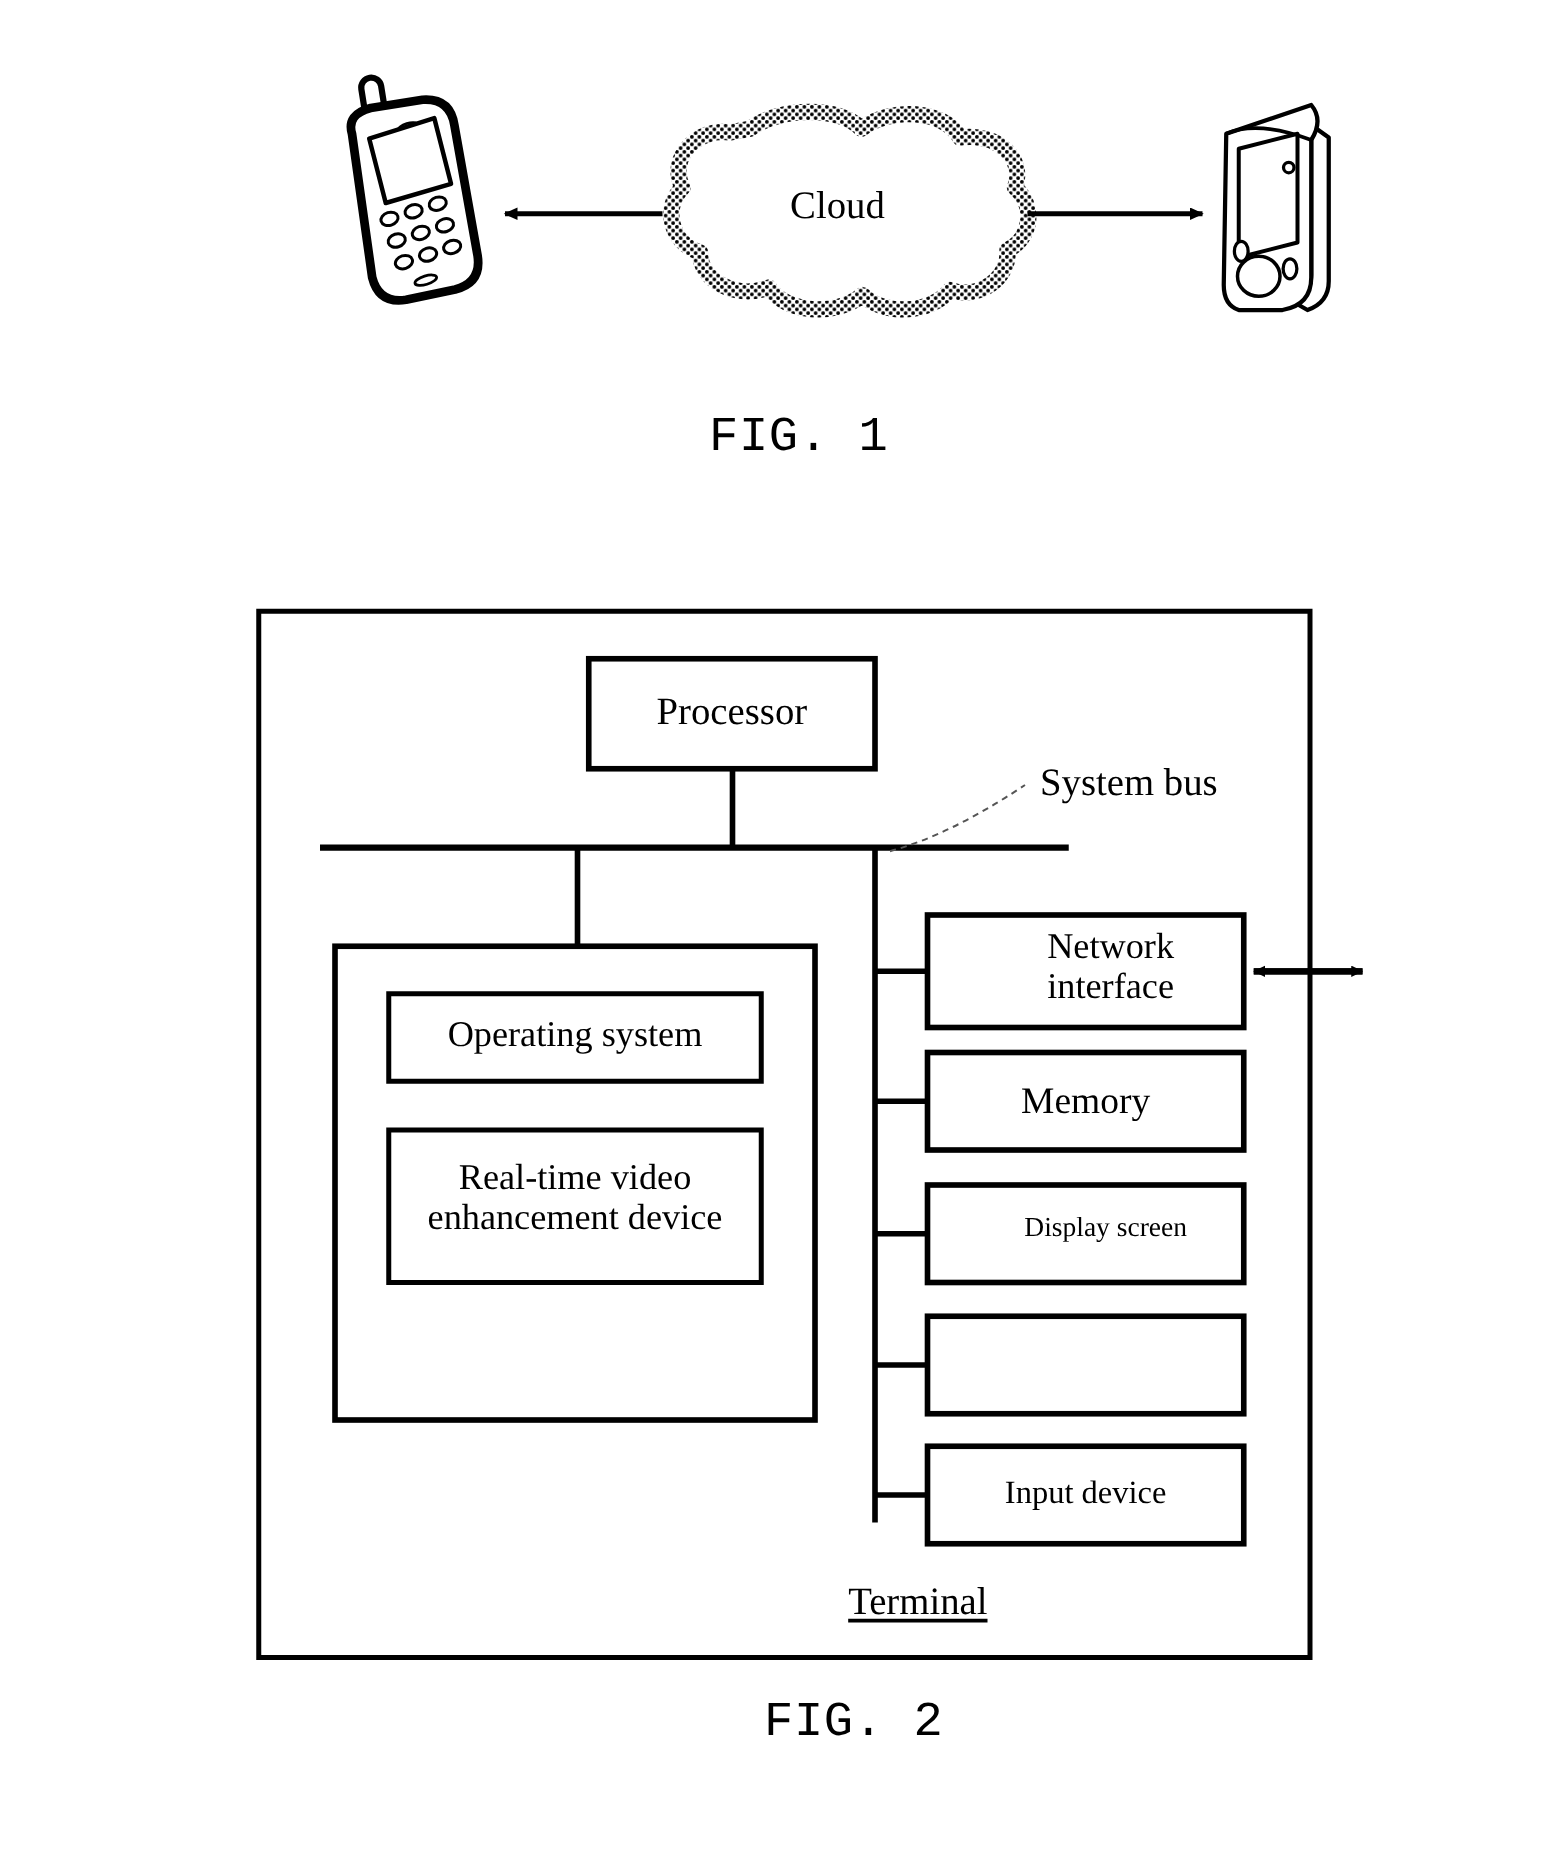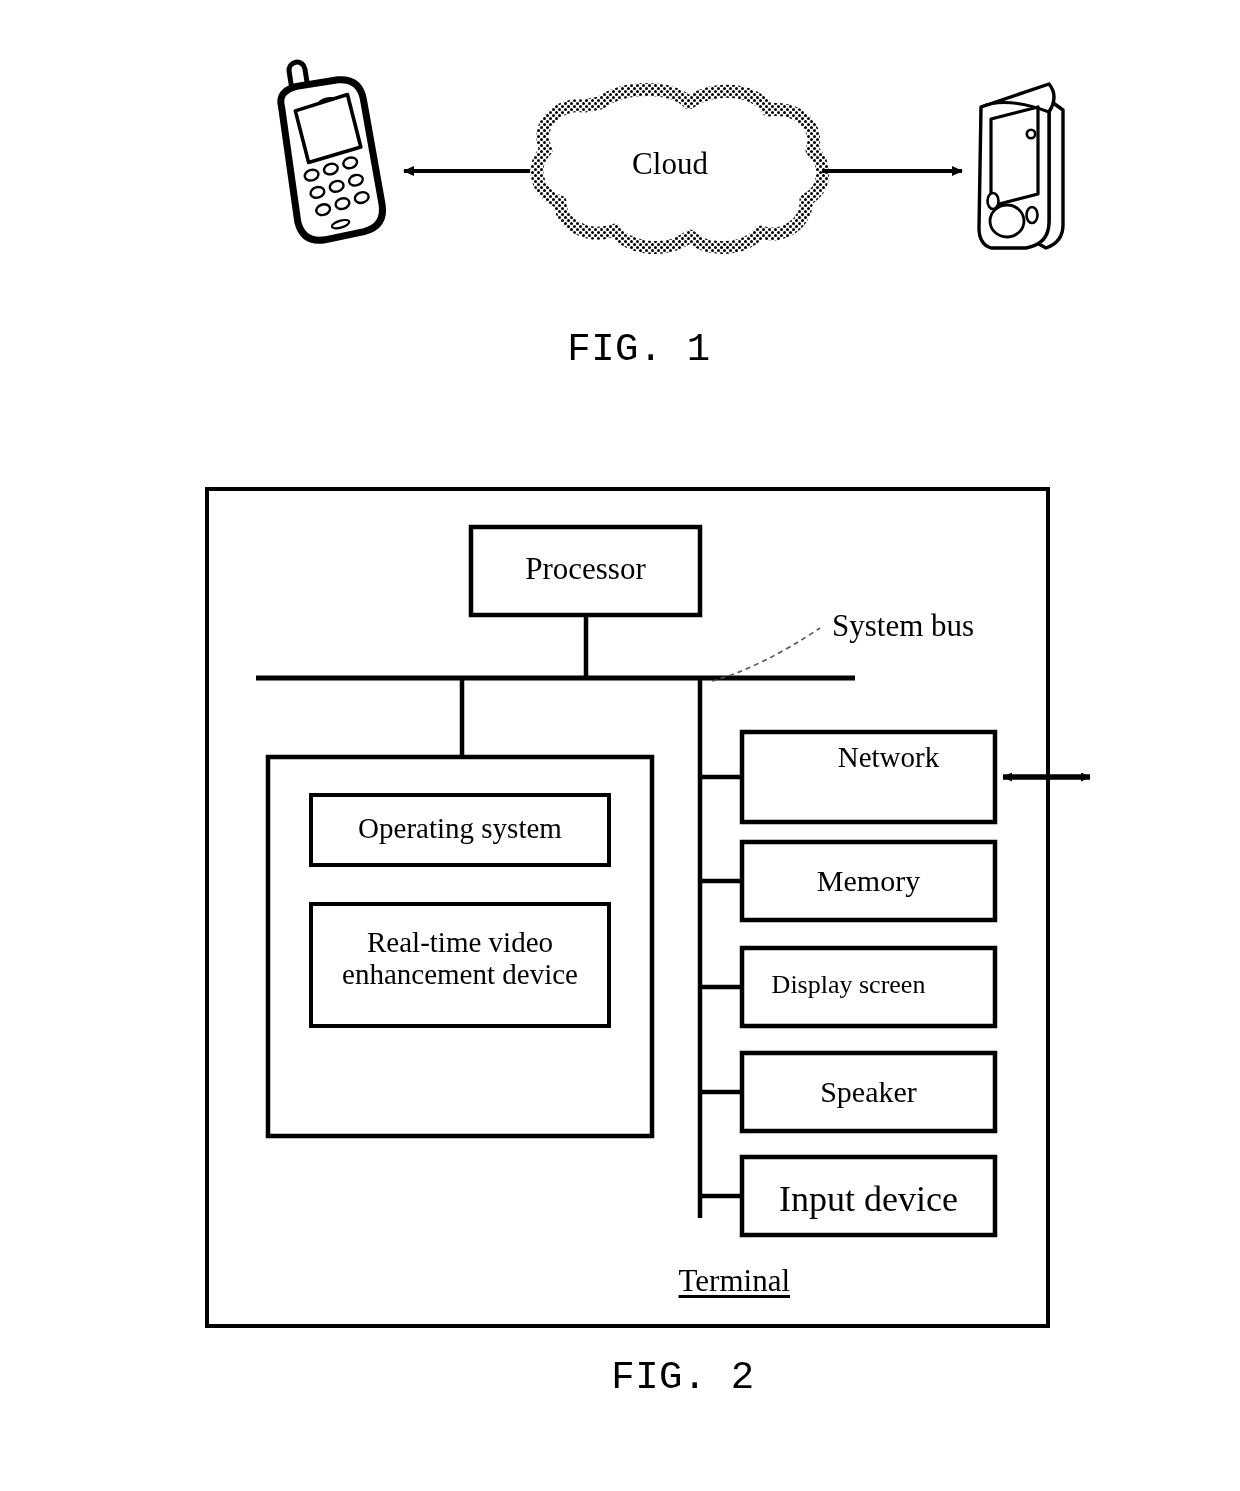--- a/index.html
+++ b/index.html
@@ -212,27 +212,27 @@
   <div class="box-label" style="left:311px; top:812px; width:298px; font-size:29px;">Operating system</div>
 
   <div class="box-label" style="left:311px; top:926px; width:298px; font-size:29px;">
     <div>Real-time video</div>
     <div>enhancement device</div>
   </div>
 
 
   <div class="box-label" style="left:762px; top:741px; width:253px; font-size:29px;">
     <div>Network</div>
+    <div>interface</div>
   </div>
 
   <div class="box-label" style="left:742px; top:864px; width:253px; font-size:30px;">Memory</div>
 
-  <div class="box-label" style="left:722px; top:970px; width:253px; font-size:26px;">Display screen</div>
-
-  <div class="box-label" style="left:742px; top:1075px; width:253px; font-size:30px;">Speaker</div>
-
-  <div class="box-label" style="left:742px; top:1179px; width:253px; font-size:36px;">Input device</div>
+  <div class="box-label" style="left:758px; top:970px; width:253px; font-size:22px;">Display screen</div>
+
+
+  <div class="box-label" style="left:742px; top:1179px; width:253px; font-size:26px;">Input device</div>
 
   <div class="box-label underlined" style="left:470px; top:1264px; width:320px; font-size:31px;text-align:right;">Terminal</div>
 
   <div class="fig-caption" id="fig2-caption">FIG. 2</div>
 
 </div>
 
 </body></html>

